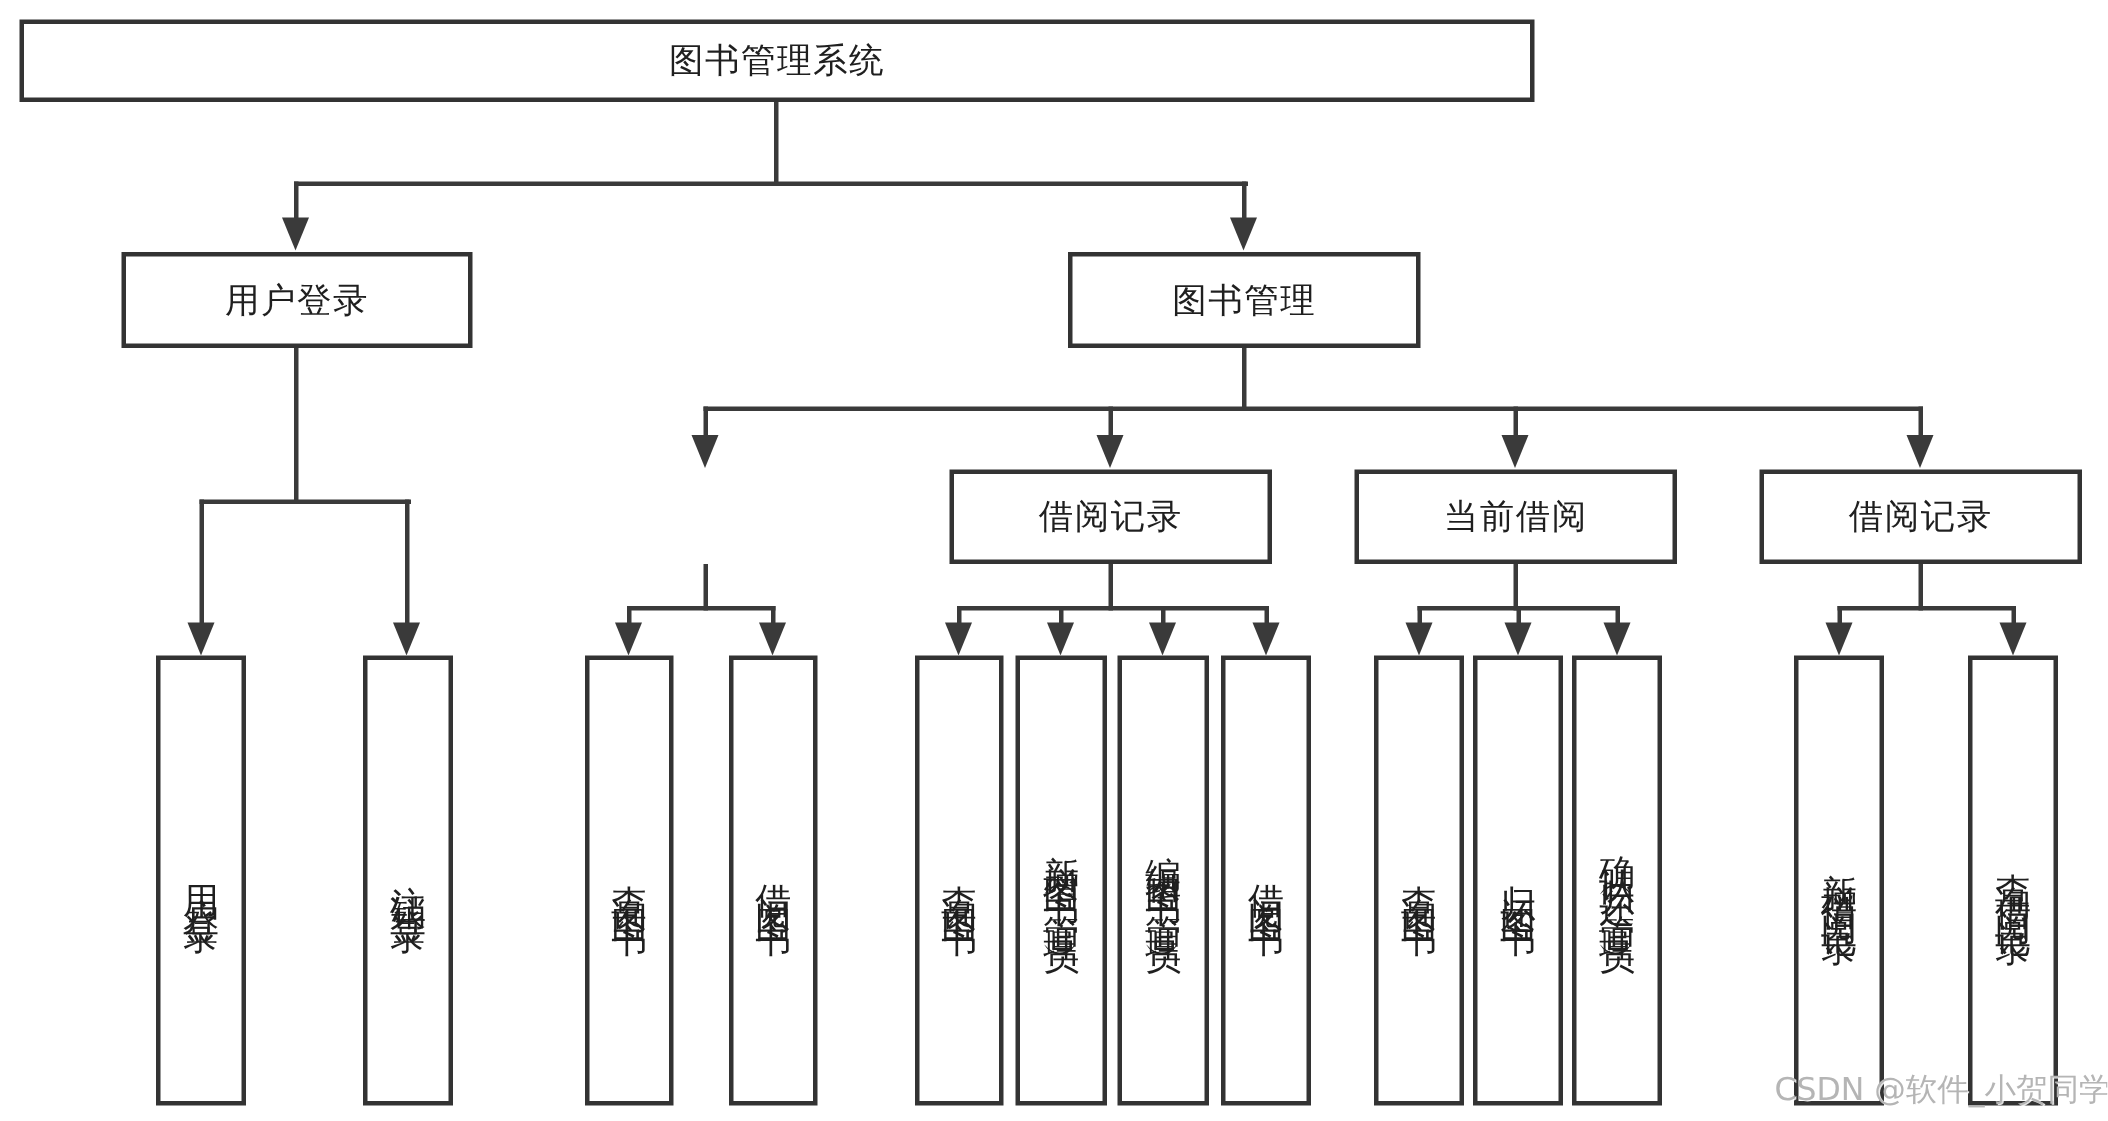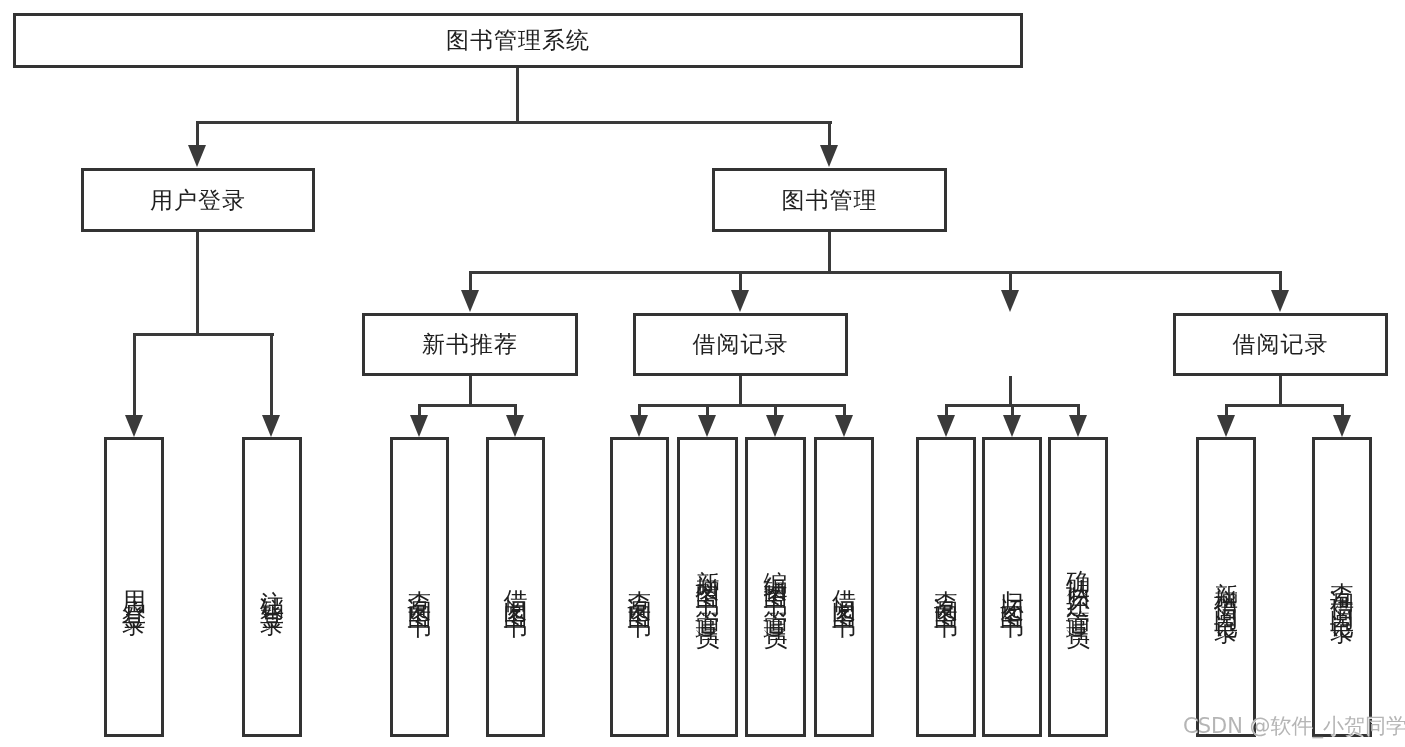--- a/index.html
+++ b/index.html
@@ -62,25 +62,25 @@
   <div class="h" style="left:469px;top:271px;width:813px;"></div>
   <div class="v" style="left:469px;top:271px;height:22px;"></div>
   <div class="arrow" style="left:461px;top:290px;"></div>
   <div class="v" style="left:739px;top:271px;height:22px;"></div>
   <div class="arrow" style="left:731px;top:290px;"></div>
   <div class="v" style="left:1009px;top:271px;height:22px;"></div>
   <div class="arrow" style="left:1001px;top:290px;"></div>
   <div class="v" style="left:1279px;top:271px;height:22px;"></div>
   <div class="arrow" style="left:1271px;top:290px;"></div>
 
-  <div class="box hbox" style="left:362px;top:313px;width:216px;height:63px;">
-    <span>新书推荐</span>
-  </div>
   <div class="box hbox" style="left:633px;top:313px;width:215px;height:63px;">
     <span>借阅记录</span>
+  </div>
+  <div class="box hbox" style="left:903px;top:313px;width:215px;height:63px;">
+    <span>当前借阅</span>
   </div>
   <div class="box hbox" style="left:1173px;top:313px;width:215px;height:63px;">
     <span>借阅记录</span>
   </div>
 
   <div class="v" style="left:469px;top:376px;height:31px;"></div>
   <div class="h" style="left:418px;top:404px;width:99px;"></div>
   <div class="v" style="left:418px;top:404px;height:13px;"></div>
   <div class="arrow" style="left:410px;top:415px;"></div>
   <div class="v" style="left:514px;top:404px;height:13px;"></div>

